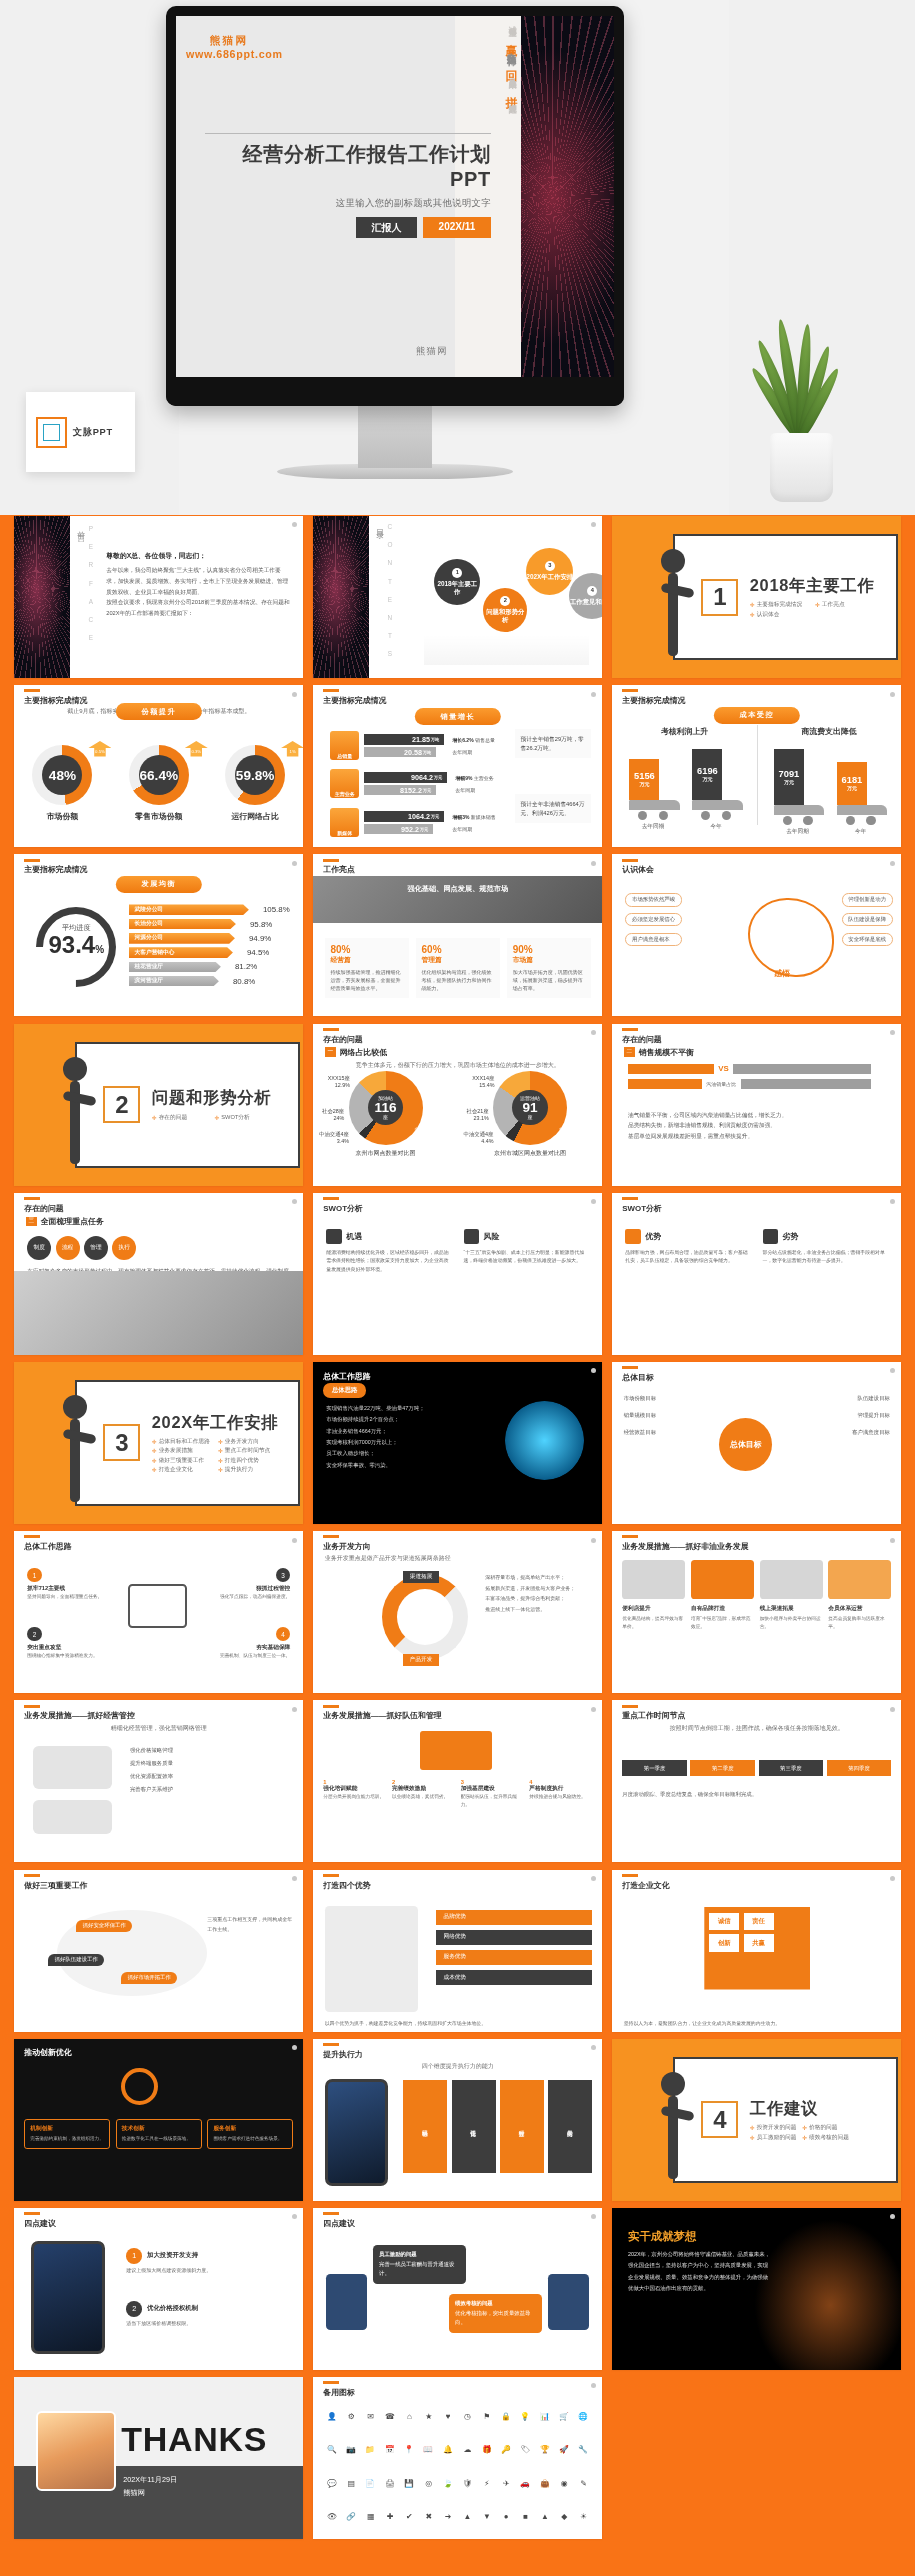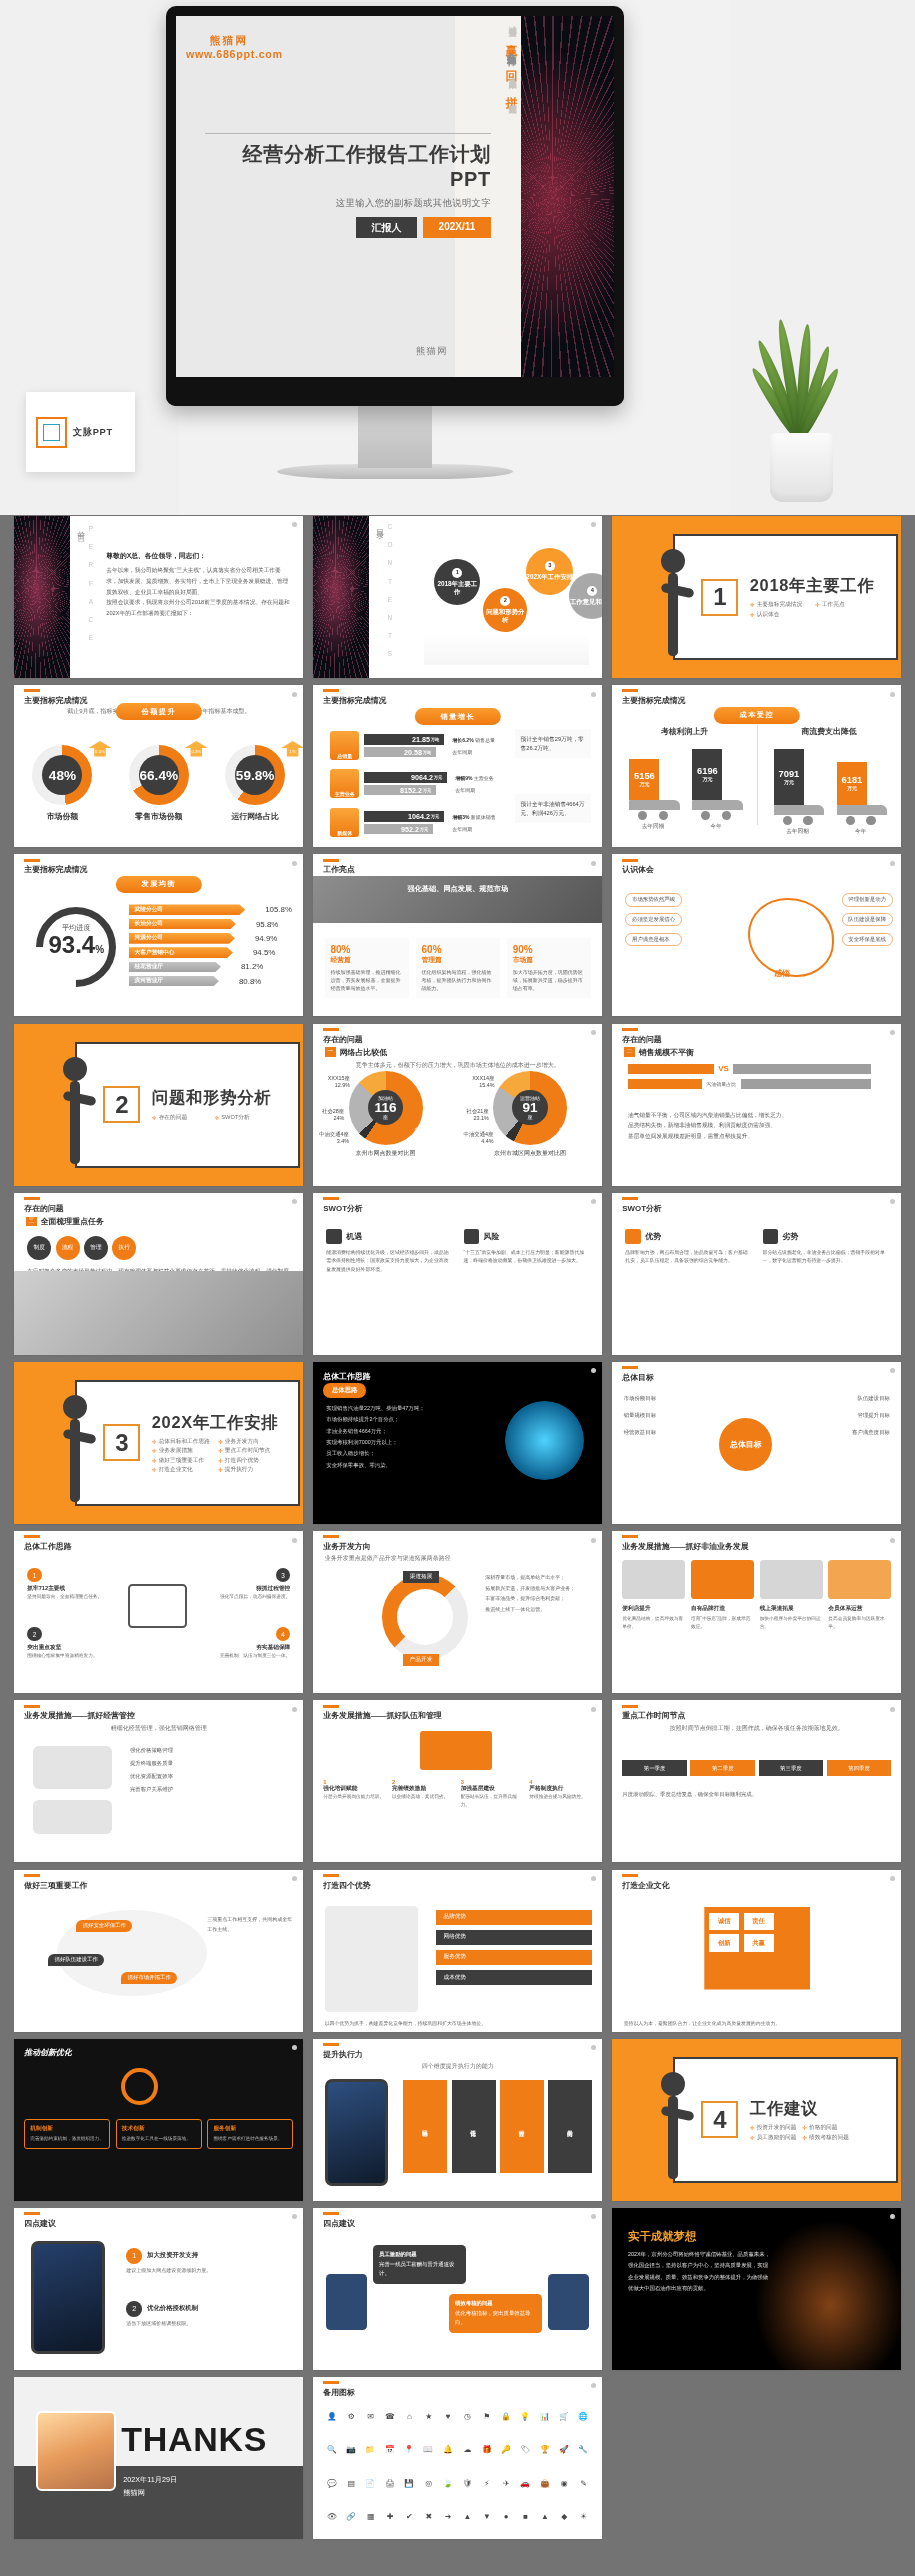--- a/index.html
+++ b/index.html
@@ -3,21 +3,21 @@
 <meta charset="utf-8">
 <title>PPT Template Preview</title>
 <style>
   * { box-sizing: border-box; margin: 0; padding: 0; }
   html, body {
     width: 915px; height: 2576px;
     background: #f2f2f2;
     font-family: "Liberation Sans", "DejaVu Sans", sans-serif;
     overflow: hidden;
   }
-  .page { position: relative; width: 915px; height: 2576px; background: #737373; }
+  .page { position: relative; width: 915px; height: 2576px; background: #f97316; }
 
   
   .hero { position: relative; width: 915px; height: 515px; background: #f2f2f2; overflow: hidden; }
   .hero-bg-l { position: absolute; left: 0; top: 0; width: 179px; height: 515px; background: #f0f0f0; }
   .hero-bg-r { position: absolute; right: 0; top: 0; width: 186px; height: 515px; background: #f0f0f0; }
 
   .monitor { position: absolute; left: 166px; top: 5.7px; width: 458px; height: 501px; }
   .mon-frame {
     position: absolute; left: 0; top: 0; width: 458px; height: 400px;
     background: #111; border-radius: 10px; padding: 10px 10px 29px 10px;
@@ -177,21 +177,21 @@
   .vdiv { position: absolute; left: 50%; top: 40px; width: 0.7px; height: 100px; background: #dcdcdc; }
 
   
   .gauge { position: absolute; left: 21.5px; top: 53px; width: 80px; height: 80px;
            border: 7.9px solid #3d3d3d; border-radius: 50%; border-left-color: transparent; transform: rotate(-45deg);}
   .gauge-tx { position: absolute; left: 17px; top: 69px; width: 90px; text-align: center; transform: none; }
   .glabel { font-size: 7.2px; color: #4a4a4a; }
   .gbig { font-size: 24px; font-weight: 800; color: #2f2f2f; line-height: 1; }
   .gbig em { font-style: normal; font-size: 10px; }
   .rank { position: absolute; right: 11.4px; top: 50px; width: 163px; }
-  .rrow { display: flex; align-items: center; gap: 20px; margin-bottom: 3.6px; }
+  .rrow { display: flex; align-items: center; gap: 14px; margin-bottom: 3.6px; }
   .rbar { height: 10.7px; color: #fff; font-size: 5.7px; font-weight: 700; display: flex; align-items: center;
           padding-left: 5.7px; clip-path: polygon(0 0, calc(100% - 5.7px) 0, 100% 50%, calc(100% - 5.7px) 100%, 0 100%); }
   .rbar.org { background: linear-gradient(180deg,#fba63b,#ef7a10); }
   .rbar.gray{ background: linear-gradient(180deg,#c2c2c2,#a4a4a4); }
   .rval { font-size: 7.9px; color: #3a3a3a; }
 
   
   .pies { position: absolute; left: 0; right: 0; top: 53px; display: flex; justify-content: space-around; }
   .piewrap { position: relative; width: 107px; text-align: center; }
   .pie { width: 74px; height: 74px; border-radius: 50%; margin: 0 auto; position: relative; }
@@ -202,21 +202,21 @@
   .pie-cap { font-size: 6px; color: #444; margin-top: 4.3px; }
   .lbl { position: absolute; font-size: 5.4px; color: #444; text-align: right; line-height: 1.3; }
 
   
   .cards3 { position: absolute; left: 11.4px; right: 11.4px; top: 40px; display: flex; gap: 7.2px; }
   .card { flex: 1; background: #fafafa; padding: 5.7px; }
   .card h4 { font-size: 6.8px; color: #f07c16; margin-bottom: 2.9px; }
   .card p { font-size: 5px; color: #5d5d5d; line-height: 1.6; }
 
   .dark-slide { background: #111; }
-  .dark-slide .tt { color: #fff; font-style: italic; }
+  .dark-slide .tt { color: #fff; }
   .black-slide { background: #000; }
 
   .textlines { position: absolute; left: 15.7px; top: 29px; right: 15.7px; font-size: 5.7px;
                color: #555; line-height: 1.85; }
   .textlines b { display: block; color: #2f2f2f; font-size: 6.8px; margin-bottom: 2.9px; }
 
   
   .photo { background: linear-gradient(135deg,#8e8e8e,#555); }
 
   .fireworks { background:#0b0b14;

